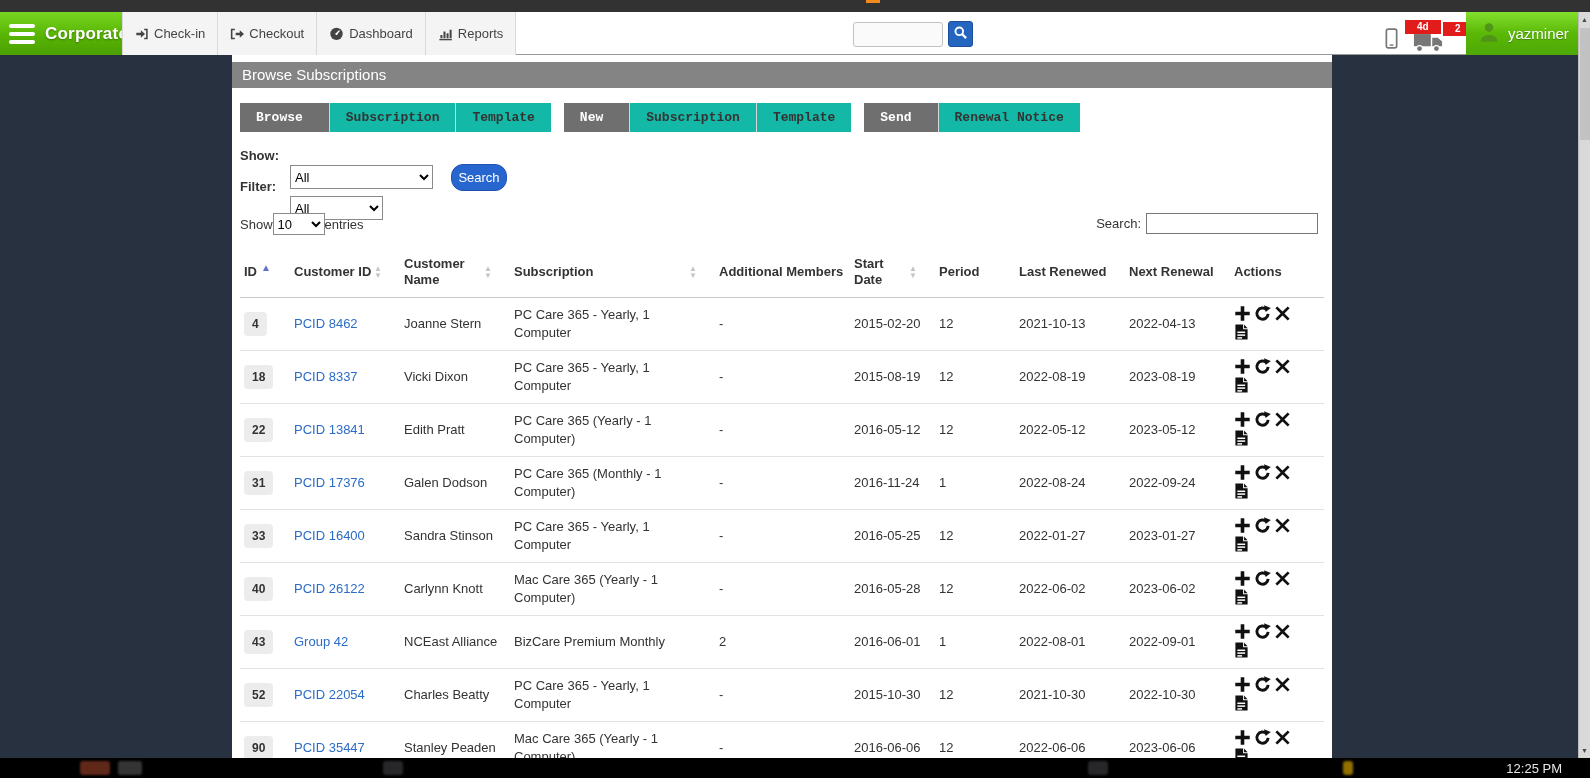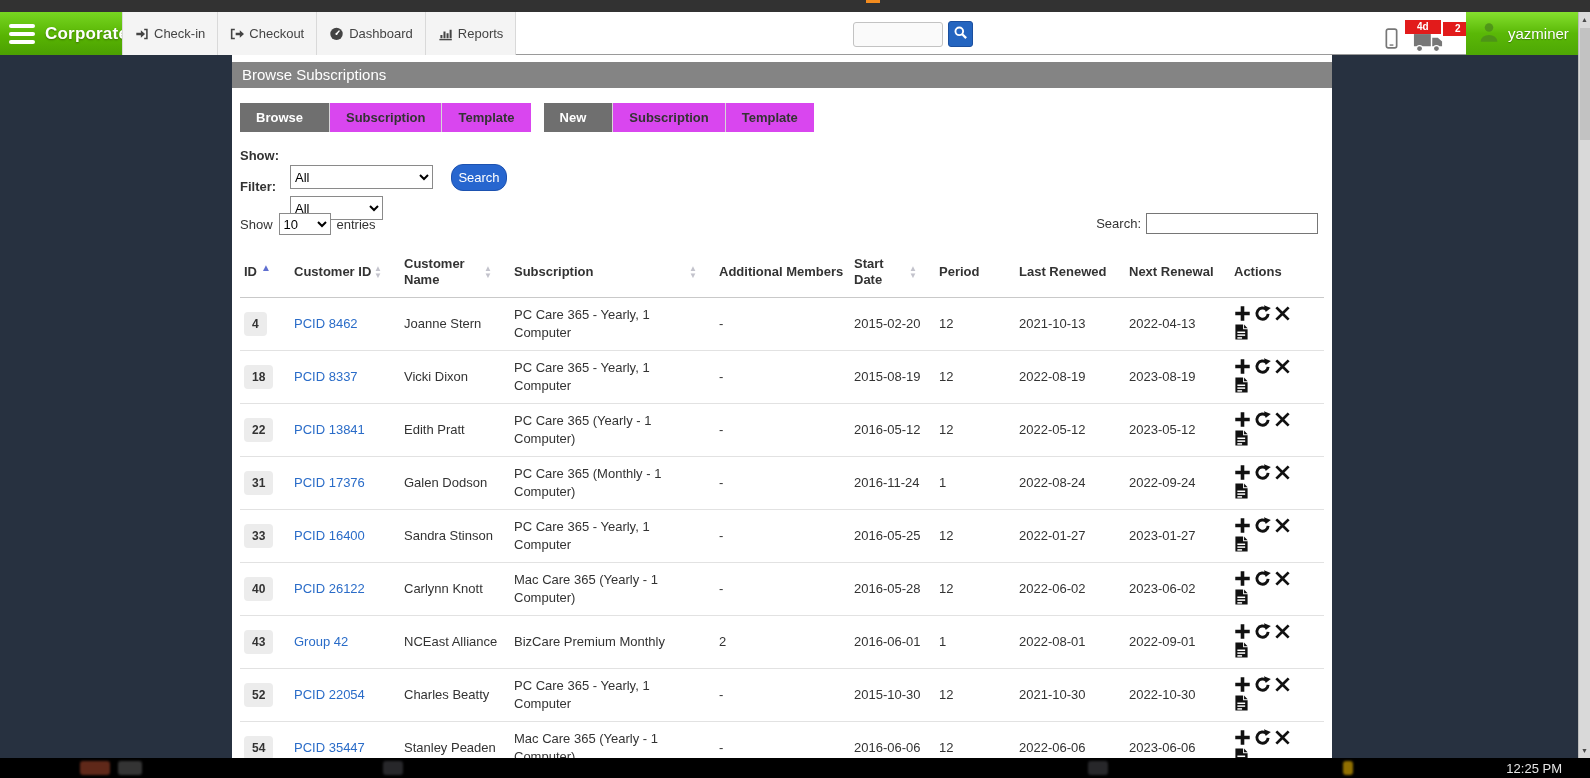--- a/index.html
+++ b/index.html
@@ -28,34 +28,34 @@
   .notif-truck { left:1413px; top:21px; }
   .badge { position:absolute; background:var(--badge-red,#e21b1b); color:#fff; font-weight:bold; font-size:10px; border-radius:0; padding:1px 12px; line-height:12px; white-space:nowrap;margin-left:14px; }
   .notif-phone .badge { top:-8px; left:7px; }
   .notif-truck .badge { top:-11px; left:16px; }
   .user-box { position:absolute; left:1466px; top:0; width:112px; height:43px; background:linear-gradient(180deg,#85e02e 0%,#5ab807 50%,#4ea705 100%); display:flex; align-items:center; gap:8px; padding-left:12px; color:#fff; font-size:15px; cursor:pointer; text-shadow:0 1px 1px rgba(0,0,0,.3); }
 
   
   .content { position:absolute; left:232px; top:55px; width:1100px; height:703px; background:#fff; overflow:hidden; color:#333; }
   .title-bar { margin-top:7px; height:26px; background:var(--title-bar-gray,#848484); color:#fff; font-size:15px; line-height:26px; padding-left:10px; }
   .toolbar { display:flex; gap:13px; margin:15px 0 0 8px; }
-  .btn-group { display:flex; background:#d946ef; }
+  .btn-group { display:flex; background:#14b8a6;font-family:Liberation Mono, monospace; }
   .seg { padding:7px 16px; font-size:13px; font-weight:bold; color:#333; border-right:1px solid #d6d6d6; cursor:pointer; white-space:nowrap; }
   .seg:last-child { border-right:none; }
   .seg.active { background:var(--segment-dark,#6f6f6f); color:#fff; padding-right:26px; }
 
   .filters { position:relative; margin:10px 0 0 8px; height:60px; }
   .filter-row { display:flex; align-items:center; height:26px; margin-bottom:5px; }
   .filter-label { width:50px; font-weight:bold; font-size:13px; }
   .filters select { height:24px; font-size:13px; border:1px solid #8a8a8a; background:#fff;margin-top:44px; }
   .show-select { width:143px; }
   .type-select { width:93px; }
   .search-btn { position:absolute; left:211px; top:22px; width:56px; height:27px; background:var(--primary-blue,#2766cf); border:1px solid #1d52b0; border-radius:12px; color:#fff; font-size:13px; cursor:pointer; }
 
-  .length-row { position:relative; display:flex; align-items:center; gap:6px; margin:10px 0 0 8px; font-size:13px; height:24px; }
+  .length-row { position:relative; display:flex; align-items:center; margin:10px 0 0 8px; font-size:13px; height:24px; }
   .length-row select { width:52px; height:22px; font-size:13px; border:1px solid #8a8a8a; background:#fff; }
   .table-search { position:absolute; right:14px; top:1px; display:flex; align-items:center; gap:5px; font-size:13px; color:#333; }
   .table-search input { width:172px; height:21px; border:1px solid #767676; padding:0 4px; font-size:13px; }
 
   table.grid { margin:12px 8px 0; width:1084px; border-collapse:collapse; table-layout:fixed; font-size:13px; }
   .grid thead th { border-bottom:1px solid #c9c9c9; padding:8px 4px; text-align:left; vertical-align:middle; font-weight:bold; color:#333; }
   .th-flex { display:flex; align-items:center; }
   .th-label { line-height:1.25; }
   .sort { margin-left:auto; padding-right:14px; color:#c3c3cc; font-size:8px; line-height:7px; text-align:center; }
   .sort.asc { color:#5f6fd0; font-size:10px; margin-left:4px; padding-right:0; align-self:flex-start; }
@@ -189,20 +189,24 @@
         <div class="btn-group">
           <div class="seg active">Browse</div>
           <div class="seg">Subscription</div>
           <div class="seg">Template</div>
         </div>
         <div class="btn-group">
           <div class="seg active">New</div>
           <div class="seg">Subscription</div>
           <div class="seg">Template</div>
         </div>
+        <div class="btn-group">
+          <div class="seg active">Send</div>
+          <div class="seg">Renewal Notice</div>
+        </div>
       </div>
 
     <div class="filters">
       <div class="filter-row">
         <span class="filter-label">Show:</span>
         <select class="show-select" id="show-select"><option>All</option></select>
       </div>
       <div class="filter-row">
         <span class="filter-label">Filter:</span>
         <select class="type-select" id="type-select"><option>All</option></select>
@@ -599,21 +603,21 @@
                 <svg width="15" height="16" viewBox="0 0 16 17">
                   <path fill="#111" d="M1.5 0.5h8.2v5h4.8v11H1.5z"></path>
                   <path fill="#111" d="M10.7 0.5 14.5 4.5h-3.8z"></path>
                   <rect x="3.6" y="8" width="8.3" height="1.6" fill="#fff"></rect>
                   <rect x="3.6" y="11" width="8.3" height="1.6" fill="#fff"></rect>
                   <rect x="3.6" y="14" width="5" height="1.6" fill="#fff"></rect>
                 </svg>
               </span></td>
           </tr>
           <tr>
-            <td><span class="id-badge">54</span></td>
+            <td><span class="id-badge">90</span></td>
             <td><a class="cust-link">PCID 35447</a></td>
             <td>Stanley Peaden</td>
             <td>
               <div class="sub-wrap">Mac Care 365 (Yearly - 1 Computer)</div>
             </td>
             <td>-</td>
             <td>2016-06-06</td>
             <td>12</td>
             <td>2022-06-06</td>
             <td>2023-06-06</td>

